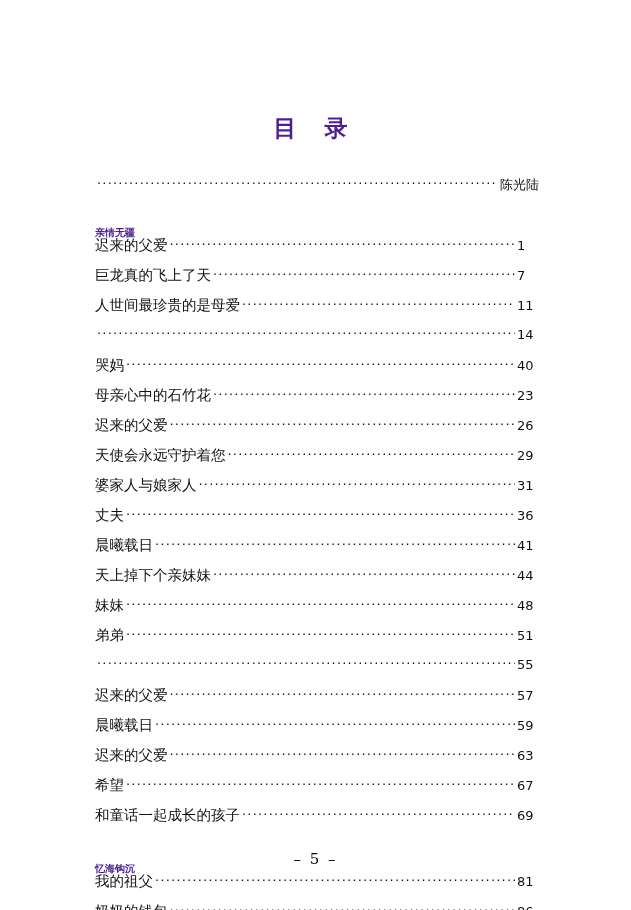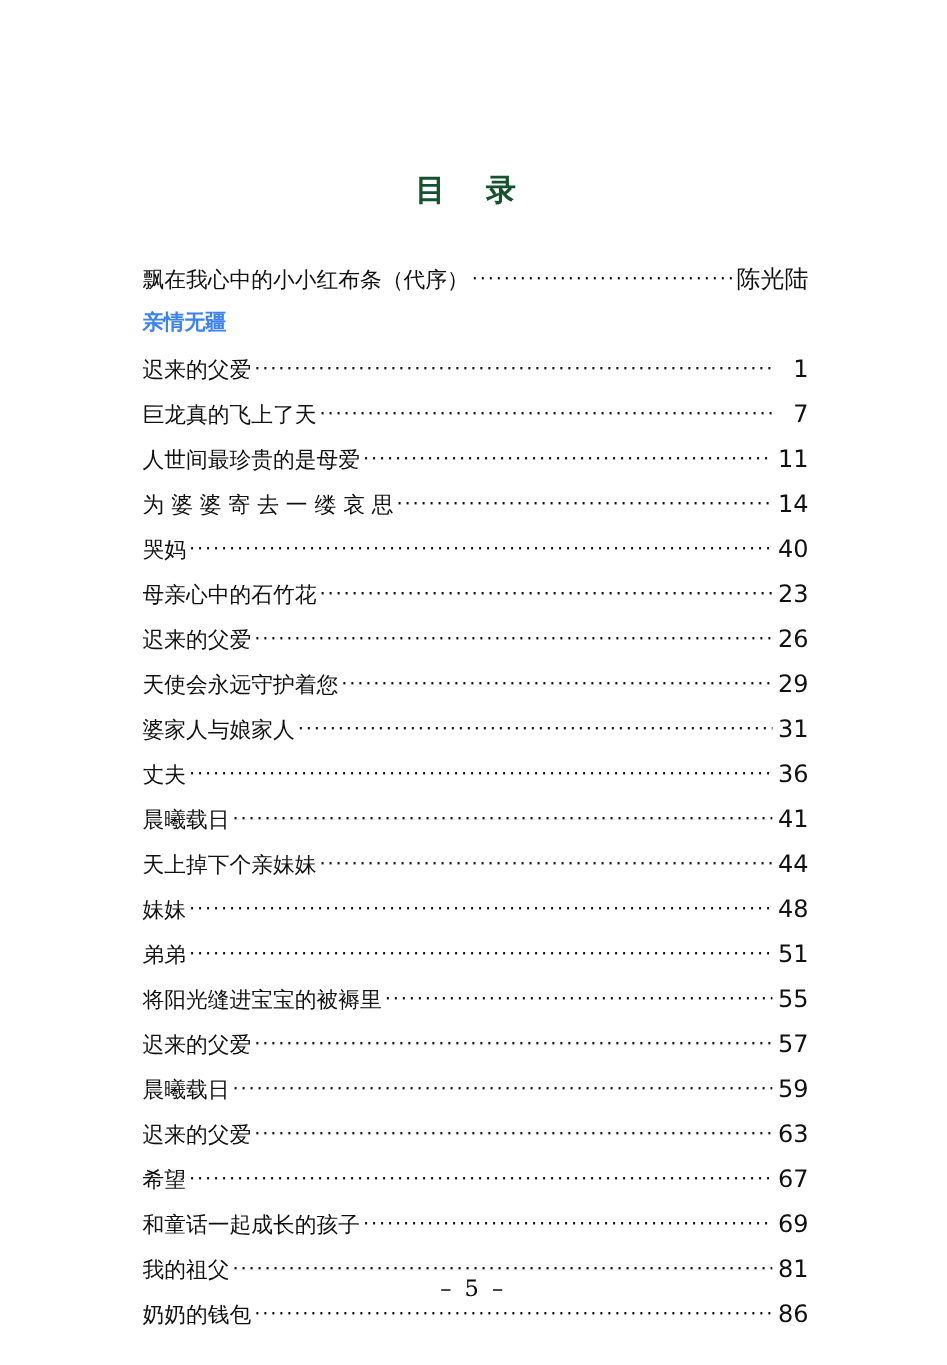--- a/index.html
+++ b/index.html
@@ -19,25 +19,25 @@
     width: 631px;
     height: 910px;
     box-sizing: border-box;
     padding: 0;
     position: relative;
   }
   .toc-title {
     text-align: center;
     font-family: "DejaVu Serif", "Liberation Serif", serif;
     font-weight: bold;
-    font-size: 20px;
+    font-size: 23px;
     letter-spacing: 10px;
     margin: 0;
     padding-top: 113px;
-    color: #14532d;
+    color: #4c1d95;
   }
   .toc-list {
     margin: 0;
     padding: 0;
     list-style: none;
     position: absolute;
     left: 95px;
     right: 92px;
     top: 178px;
   }
@@ -58,32 +58,32 @@
     overflow: hidden;
     white-space: nowrap;
     font-size: 13px;
     letter-spacing: 1.2px;
     color: #111;
     margin: 0 2px 0 2px;
     transform: translateY(-1px);
   }
   .entry .page-no {
     flex: 0 0 auto;
-    text-align: right;
+    text-align: left;
     min-width: 22px;
-    font-size: 16px;
+    font-size: 13px;
   }
   .section-head {
     font-weight: bold;
-    font-size: 14px;
+    font-size: 10px;
     height: 30px;
     line-height: 1;
     display: flex;
-    align-items: flex-start;
-    color: #3b82f6;
+    align-items: flex-end;
+    color: #4c1d95;
   }
   .section-head.spaced {
     margin-top: 6px;
   }
   .footer {
     position: absolute;
     bottom: 42px;
     left: 0;
     width: 631px;
     text-align: center;
@@ -93,21 +93,20 @@
     letter-spacing: 2px;
   }
 </style>
 </head>
 <body>
 
 <div class="page">
   <h1 class="toc-title">目  录</h1>
   <ul class="toc-list">
       <li class="entry">
-        <span class="label">飘在我心中的小小红布条（代序）</span>
         <span class="dots">························································································································</span>
         <span class="page-no">陈光陆</span>
       </li>
       <li class="section-head">
         <span class="label">亲情无疆</span>
       </li>
       <li class="entry">
         <span class="label">迟来的父爱</span>
         <span class="dots">························································································································</span>
         <span class="page-no">1</span>
@@ -116,21 +115,20 @@
         <span class="label">巨龙真的飞上了天</span>
         <span class="dots">························································································································</span>
         <span class="page-no">7</span>
       </li>
       <li class="entry">
         <span class="label">人世间最珍贵的是母爱</span>
         <span class="dots">························································································································</span>
         <span class="page-no">11</span>
       </li>
       <li class="entry">
-        <span class="label">为 婆 婆 寄 去 一 缕 哀 思</span>
         <span class="dots">························································································································</span>
         <span class="page-no">14</span>
       </li>
       <li class="entry">
         <span class="label">哭妈</span>
         <span class="dots">························································································································</span>
         <span class="page-no">40</span>
       </li>
       <li class="entry">
         <span class="label">母亲心中的石竹花</span>
@@ -171,21 +169,20 @@
         <span class="label">妹妹</span>
         <span class="dots">························································································································</span>
         <span class="page-no">48</span>
       </li>
       <li class="entry">
         <span class="label">弟弟</span>
         <span class="dots">························································································································</span>
         <span class="page-no">51</span>
       </li>
       <li class="entry">
-        <span class="label">将阳光缝进宝宝的被褥里</span>
         <span class="dots">························································································································</span>
         <span class="page-no">55</span>
       </li>
       <li class="entry">
         <span class="label">迟来的父爱</span>
         <span class="dots">························································································································</span>
         <span class="page-no">57</span>
       </li>
       <li class="entry">
         <span class="label">晨曦载日</span>
@@ -199,20 +196,23 @@
       </li>
       <li class="entry">
         <span class="label">希望</span>
         <span class="dots">························································································································</span>
         <span class="page-no">67</span>
       </li>
       <li class="entry">
         <span class="label">和童话一起成长的孩子</span>
         <span class="dots">························································································································</span>
         <span class="page-no">69</span>
+      </li>
+      <li class="section-head spaced">
+        <span class="label">忆海钩沉</span>
       </li>
       <li class="entry">
         <span class="label">我的祖父</span>
         <span class="dots">························································································································</span>
         <span class="page-no">81</span>
       </li>
       <li class="entry">
         <span class="label">奶奶的钱包</span>
         <span class="dots">························································································································</span>
         <span class="page-no">86</span>

